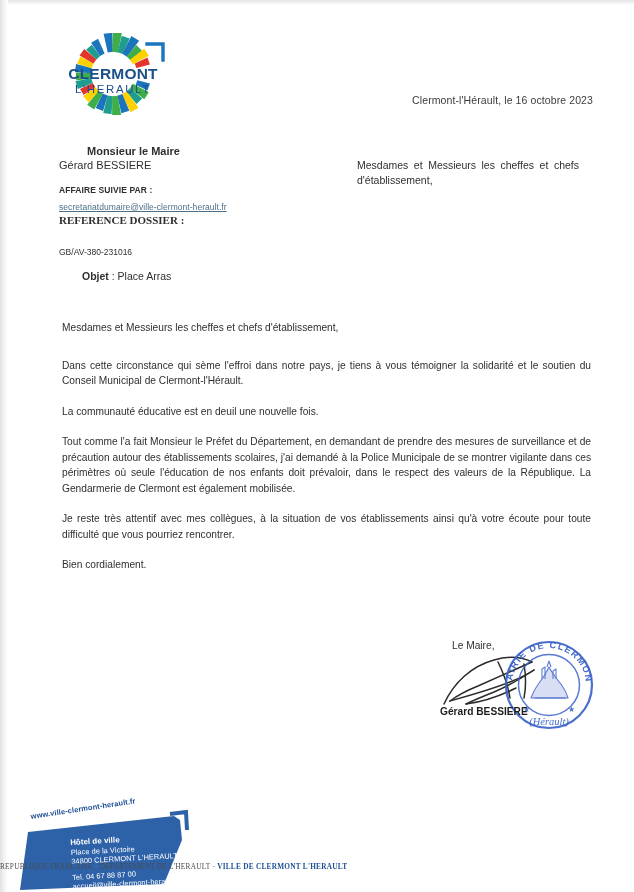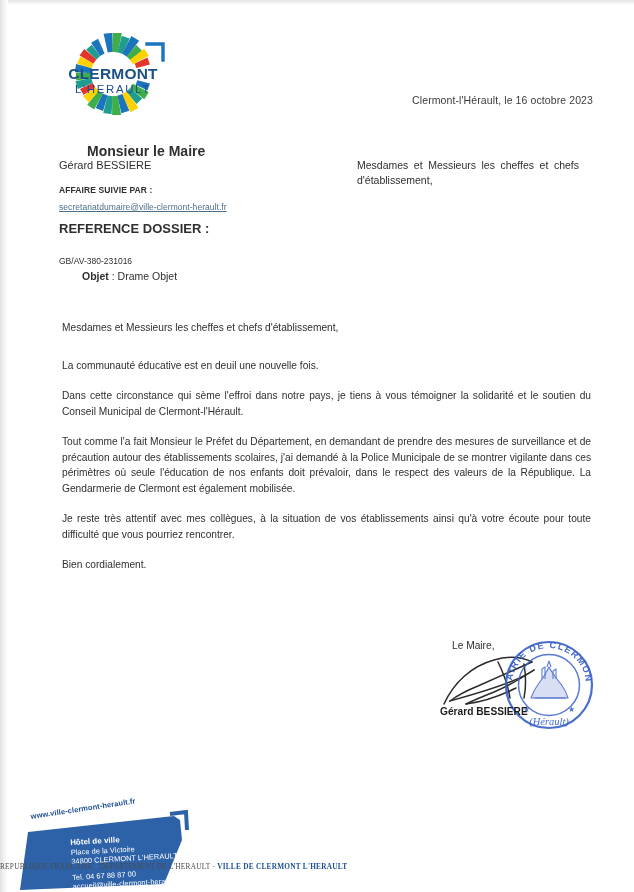--- a/index.html
+++ b/index.html
@@ -55,21 +55,21 @@
   }
 
   
   .sender {
     position: absolute;
     left: 59px;
     top: 144px;
     width: 250px;
   }
   .sender .title {
-    font-size: 14px;
+    font-size: 11px;
     font-weight: bold;
     color: #2f2f2f;
     line-height: 14px;
     padding-left: 28px;
   }
   .sender .name {
     font-size: 11px;
     color: #2f2f2f;
     line-height: 14px;
   }
@@ -83,25 +83,25 @@
   }
   .sender .mail {
     display: inline-block;
     font-size: 8.5px;
     color: #4a6f8a;
     text-decoration: underline;
     line-height: 12px;
     letter-spacing: 0.05px;
   }
   .sender .kicker2 {
-    margin-top: 9px;
-    font-size: 13px;
+    font-size: 11px;
     font-weight: bold;
     color: #2f2f2f;
     line-height: 12px;
+    font-family: Liberation Serif, serif;
   }
   .sender .ref {
     font-size: 8.5px;
     color: #2f2f2f;
     line-height: 12px;
     margin-top: 20px;
   }
 
   
   .recipient {
@@ -343,27 +343,27 @@
     <div class="name">Gérard BESSIERE</div>
     <div class="kicker">AFFAIRE SUIVIE PAR :</div>
     <a class="mail" href="#">secretariatdumaire@ville-clermont-herault.fr</a>
     <div class="kicker2">REFERENCE DOSSIER :</div>
     <div class="ref">GB/AV-380-231016</div>
   </div>
 
   <div class="recipient">Mesdames et Messieurs les cheffes et chefs d'établissement,</div>
 
   <div class="subject">
-    <b>Objet</b><span> : </span><span>Drame Objet</span>
+    <b>Objet</b><span> : </span><span>Place Arras</span>
   </div>
 
   <div class="body-copy">
     <p class="gap-lg">Mesdames et Messieurs les cheffes et chefs d'établissement,</p>
+    <p>Dans cette circonstance qui sème l'effroi dans notre pays, je tiens à vous témoigner la solidarité et le soutien du Conseil Municipal de Clermont-l'Hérault.</p>
     <p>La communauté éducative est en deuil une nouvelle fois.</p>
-    <p>Dans cette circonstance qui sème l'effroi dans notre pays, je tiens à vous témoigner la solidarité et le soutien du Conseil Municipal de Clermont-l'Hérault.</p>
     <p>Tout comme l'a fait Monsieur le Préfet du Département, en demandant de prendre des mesures de surveillance et de précaution autour des établissements scolaires, j'ai demandé à la Police Municipale de se montrer vigilante dans ces périmètres où seule l'éducation de nos enfants doit prévaloir, dans le respect des valeurs de la République. La Gendarmerie de Clermont est également mobilisée.</p>
     <p>Je reste très attentif avec mes collègues, à la situation de vos établissements ainsi qu'à votre écoute pour toute difficulté que vous pourriez rencontrer.</p>
     <p>Bien cordialement.</p>
   </div>
 
   <div class="signature">
     <div class="sig-label">Le Maire,</div>
 
     <svg class="sig-scribble" viewBox="0 0 130 64" xmlns="http://www.w3.org/2000/svg">
       <g fill="none" stroke="#2b2b2b" stroke-width="1.5" stroke-linecap="round" stroke-linejoin="round">

